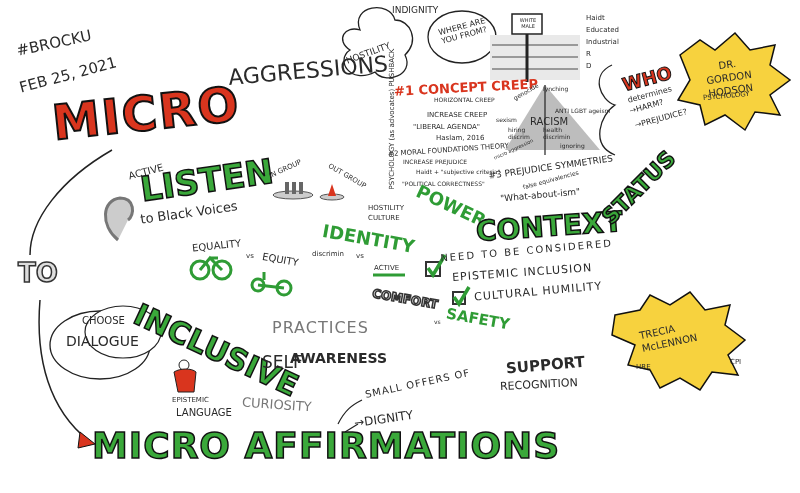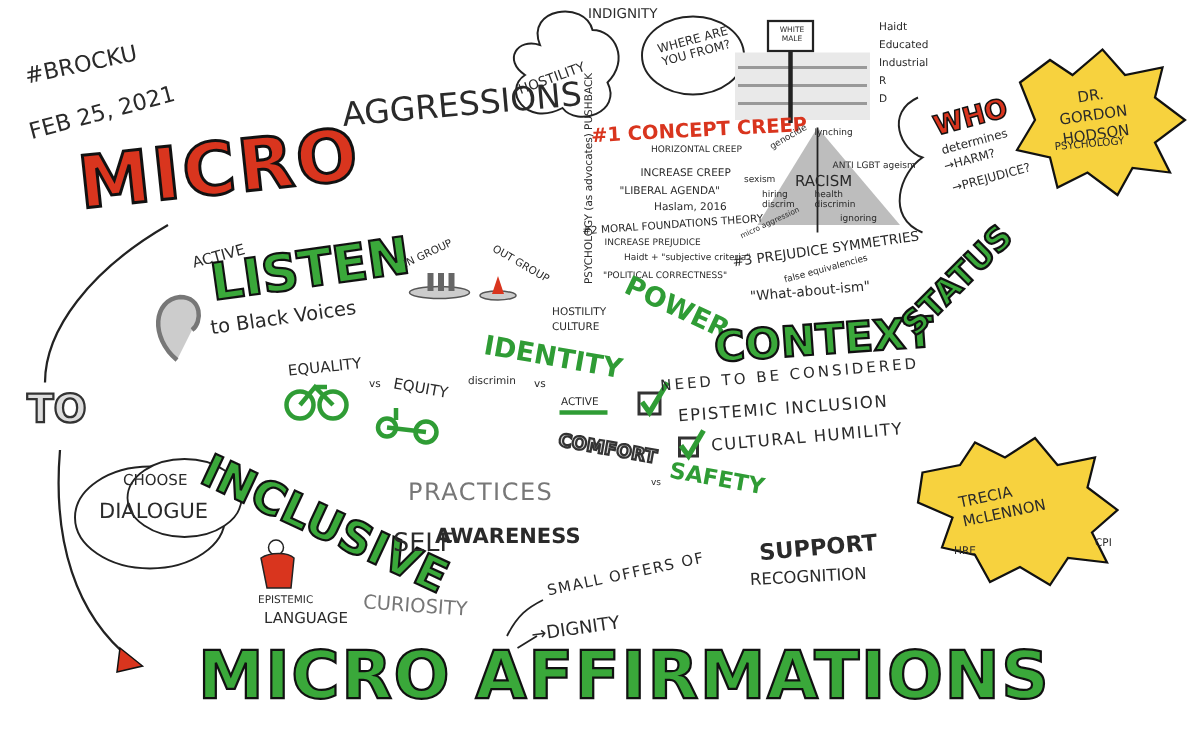--- a/index.html
+++ b/index.html
@@ -167,13 +167,13 @@
 <div class="abs hand" style="left:172px;top:396px;font-size:7px;">EPISTEMIC</div>
 <div class="abs hand" style="left:176px;top:407px;font-size:10px;">LANGUAGE</div>
 <div class="abs hand grey" style="left:242px;top:397px;font-size:13px;transform:rotate(4deg);">CURIOSITY</div>
 <div class="abs hand" style="left:364px;top:378px;font-size:10px;transform:rotate(-12deg);letter-spacing:1px;">SMALL OFFERS OF</div>
 <div class="abs hand" style="left:506px;top:356px;font-size:15px;font-weight:bold;transform:rotate(-5deg);">SUPPORT</div>
 <div class="abs hand" style="left:500px;top:378px;font-size:11px;transform:rotate(-3deg);">RECOGNITION</div>
 <div class="abs hand" style="left:354px;top:412px;font-size:12px;transform:rotate(-8deg);">→DIGNITY</div>
 
 <div class="abs outline-grey" style="left:18px;top:258px;font-size:26px;">TO</div>
 
-<div class="abs green-big" style="left:92px;top:425px;font-size:44px;letter-spacing:1px;margin-left:40px;">MICRO AFFIRMATIONS</div>
+<div class="abs green-big" style="left:92px;top:425px;font-size:36px;letter-spacing:1px;">MICRO AFFIRMATIONS</div>
 
 </body></html>

